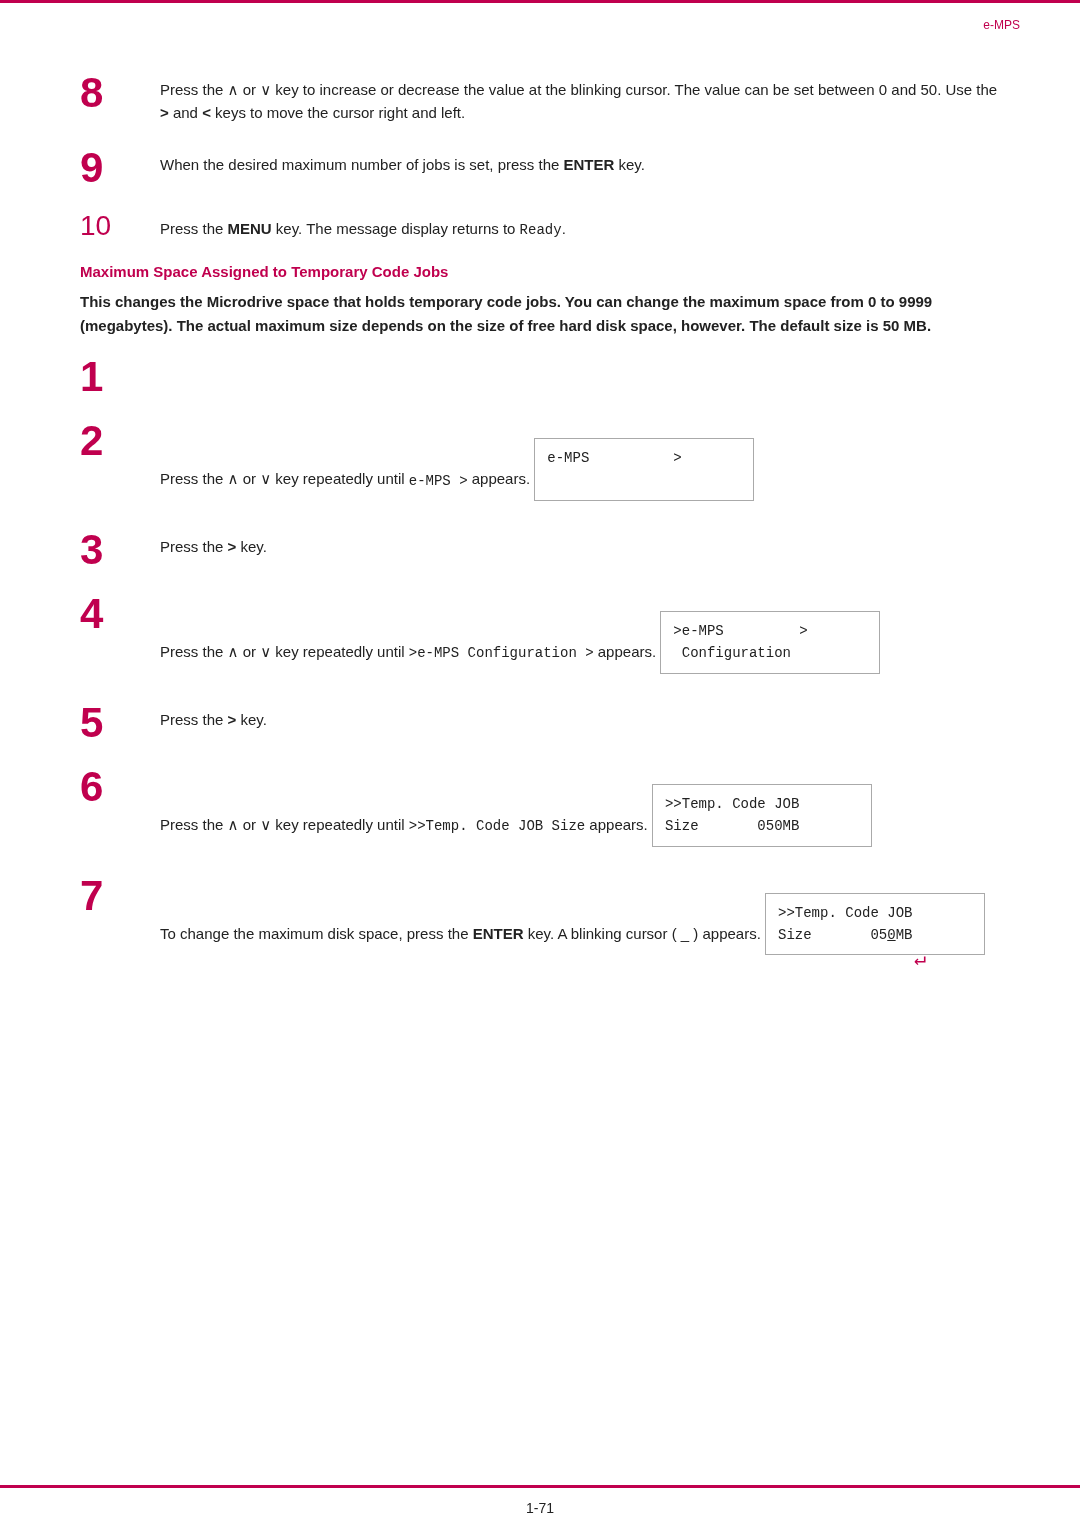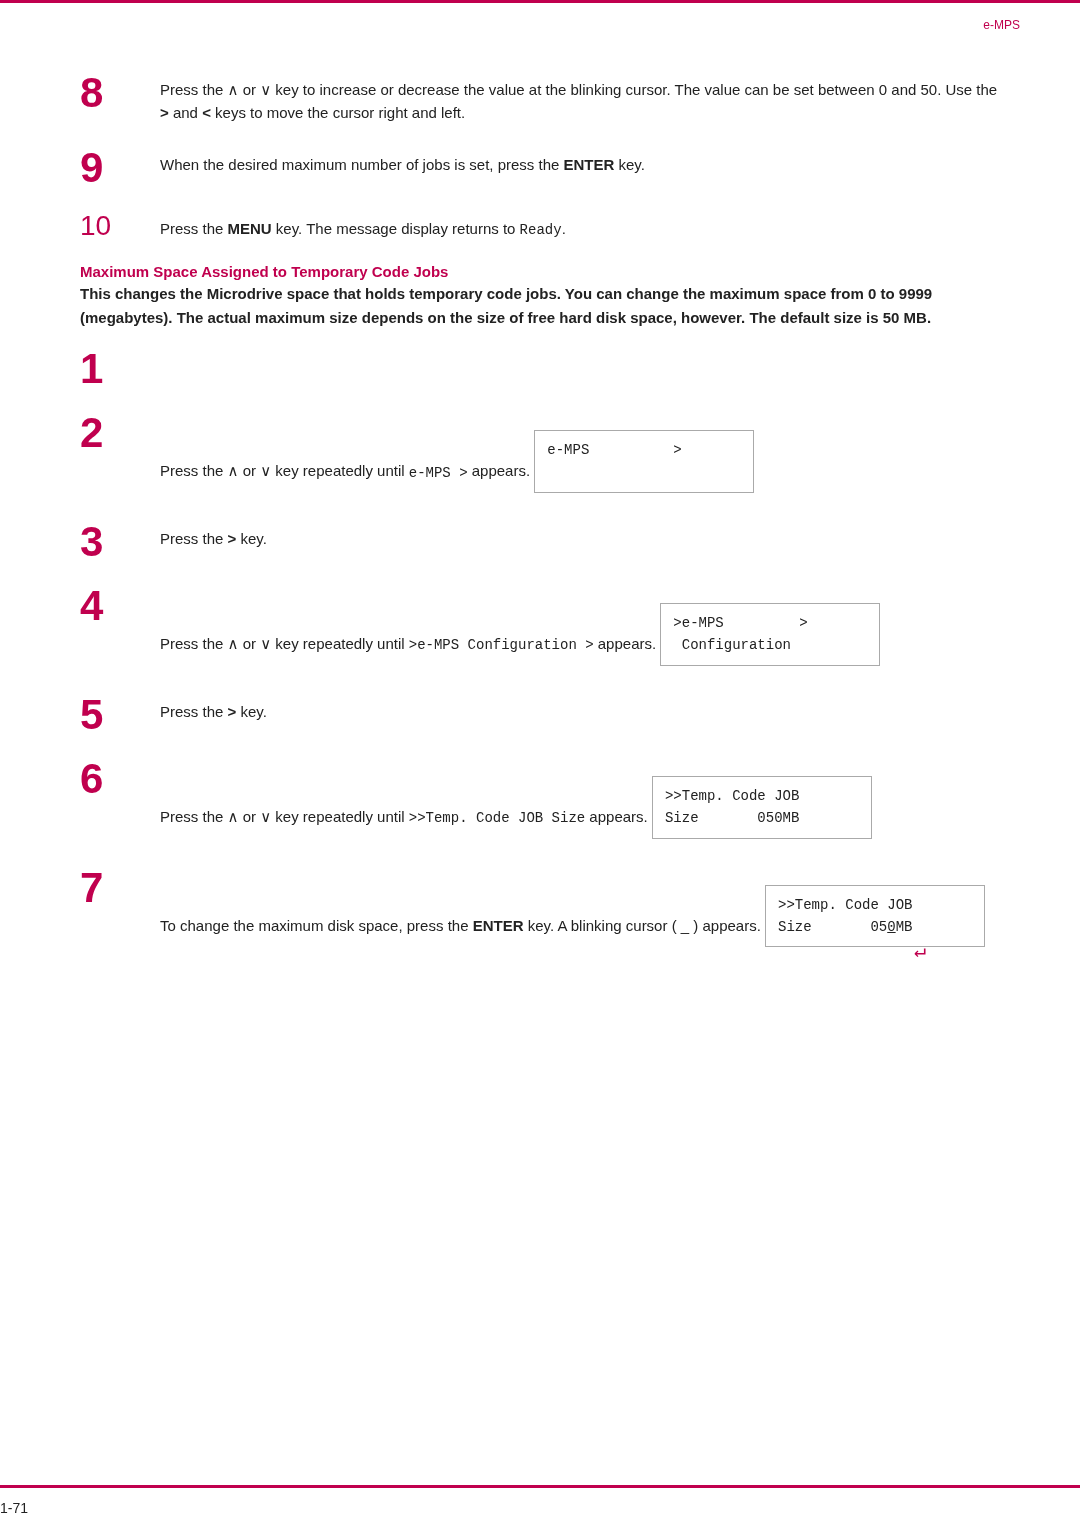--- a/index.html
+++ b/index.html
@@ -100,36 +100,37 @@
       min-width: 220px;
       background: #fff;
       line-height: 1.6;
     }
 
     
     .section-heading {
       color: #c0004e;
       font-weight: bold;
       font-size: 15px;
-      margin: 18px 0 2px 0;
+      margin: 18px 0 10px 0;
     }
 
     .section-body {
       font-size: 15px;
       line-height: 1.6;
       margin-bottom: 18px;
       font-weight: bold;
     }
 
     
     .page-footer {
       position: absolute;
       bottom: 12px;
       left: 0;
       right: 0;
+      text-align: center;
       font-size: 14px;
       color: #222;
     }
 
     
     .mono {
       font-family: 'Courier New', Courier, monospace;
       font-size: 14px;
       margin-top: 20px;
     }

